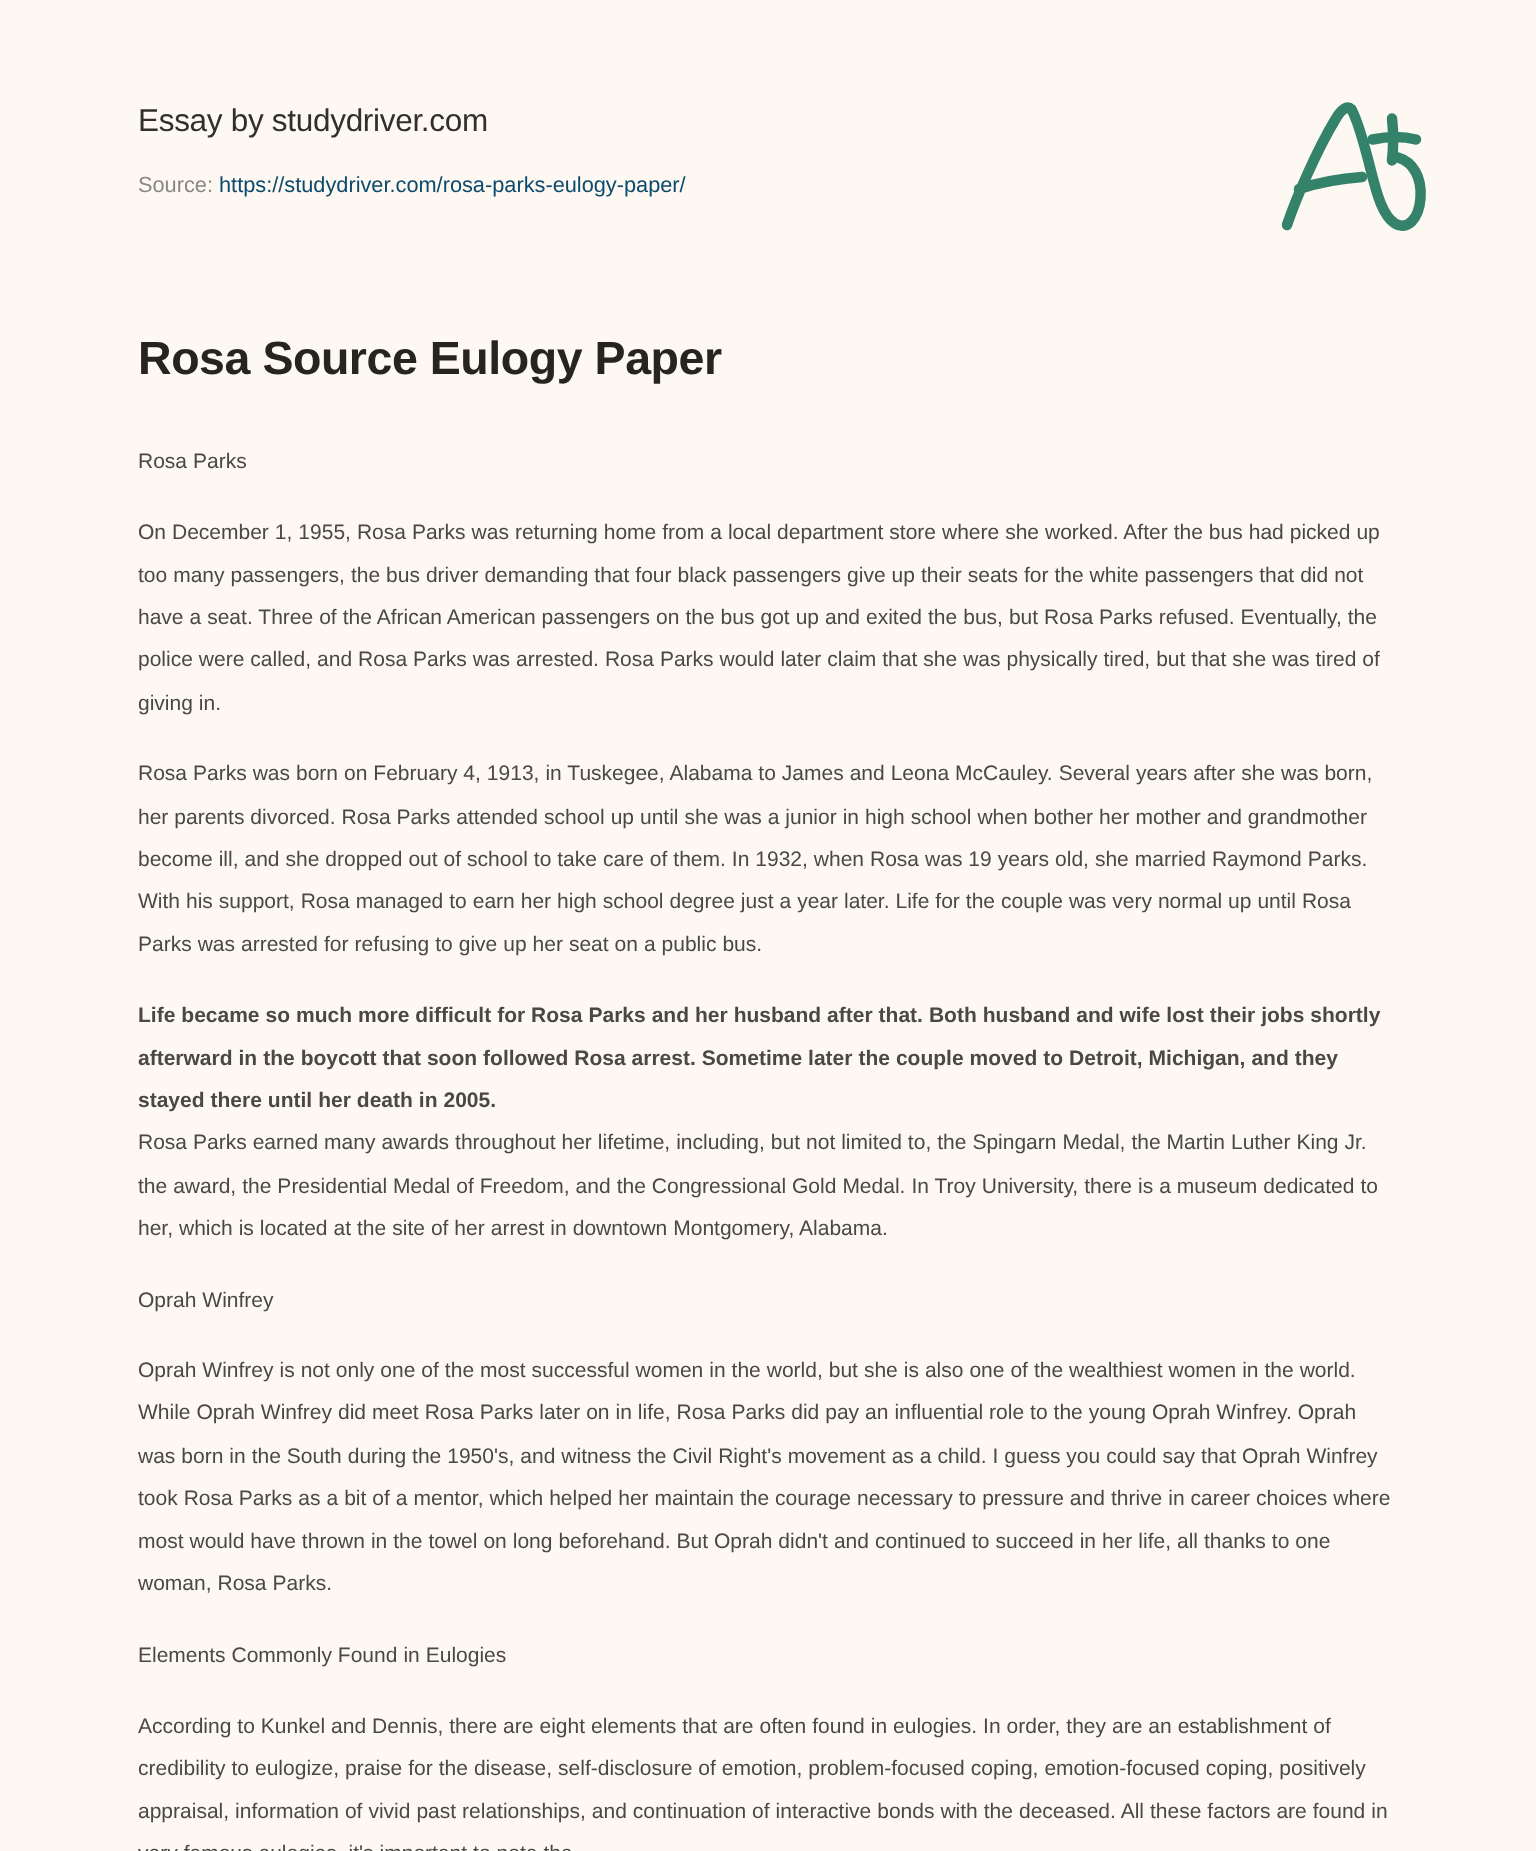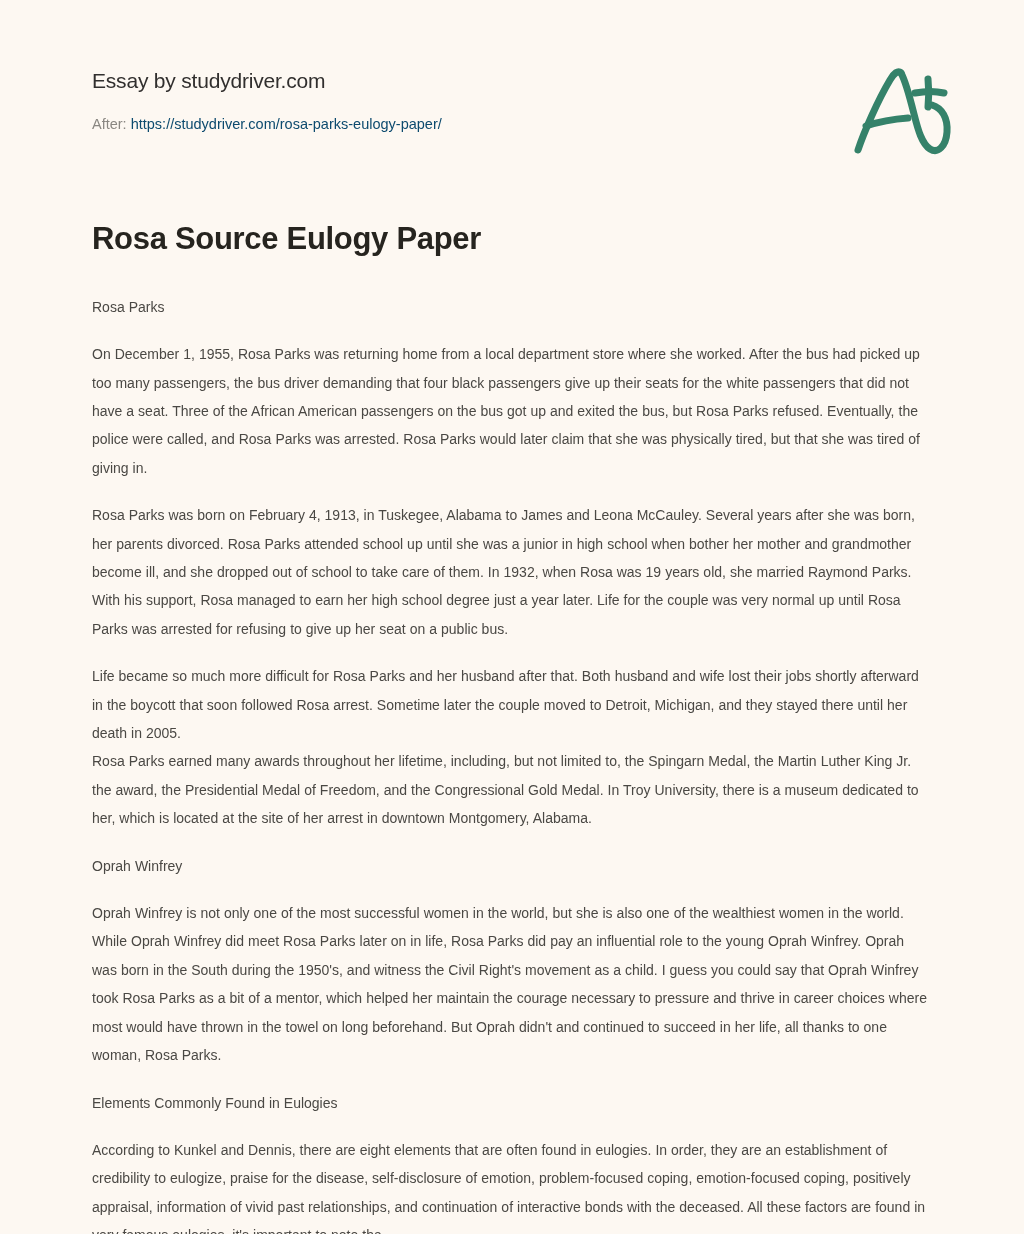--- a/index.html
+++ b/index.html
@@ -80,38 +80,39 @@
     margin: 0 0 19px 0;
     font-size: 14px;
     line-height: 28.4px;
     color: #4a4844;
     max-width: 852px;
     text-align: left;
     word-spacing: 0.1px;
   }
   .doc-body p.tight {
     margin-bottom: 19px;
+    font-weight: bold;
   }
   .section-label {
     font-size: 15.2px;
     line-height: 28.4px;
     color: #4a4844;
     margin: 0 0 19px 0;
   }
   .truncated::after { content: ""; }
 </style>
 </head>
 <body>
 
 <div class="page-header">
 
   <div class="brand-line">Essay by studydriver.com</div>
 
   <div class="source-line">
-    <span class="source-label">After:</span>
+    <span class="source-label">Source:</span>
     <span> </span><a class="source-url" href="#">https://studydriver.com/rosa-parks-eulogy-paper/</a>
   </div>
 
   <div class="logo-mark">
     <svg viewBox="0 0 118 98" xmlns="http://www.w3.org/2000/svg">
       <g fill="none" stroke="#35826a" stroke-linecap="round" stroke-linejoin="round">
 
         <path d="M14 88 C 20 70, 34 38, 46 18 C 50 11, 54 8, 57 11" stroke-width="7"></path>
 
         <path d="M57 11 C 61 18, 66 36, 70 52 C 74 68, 78 82, 86 87

